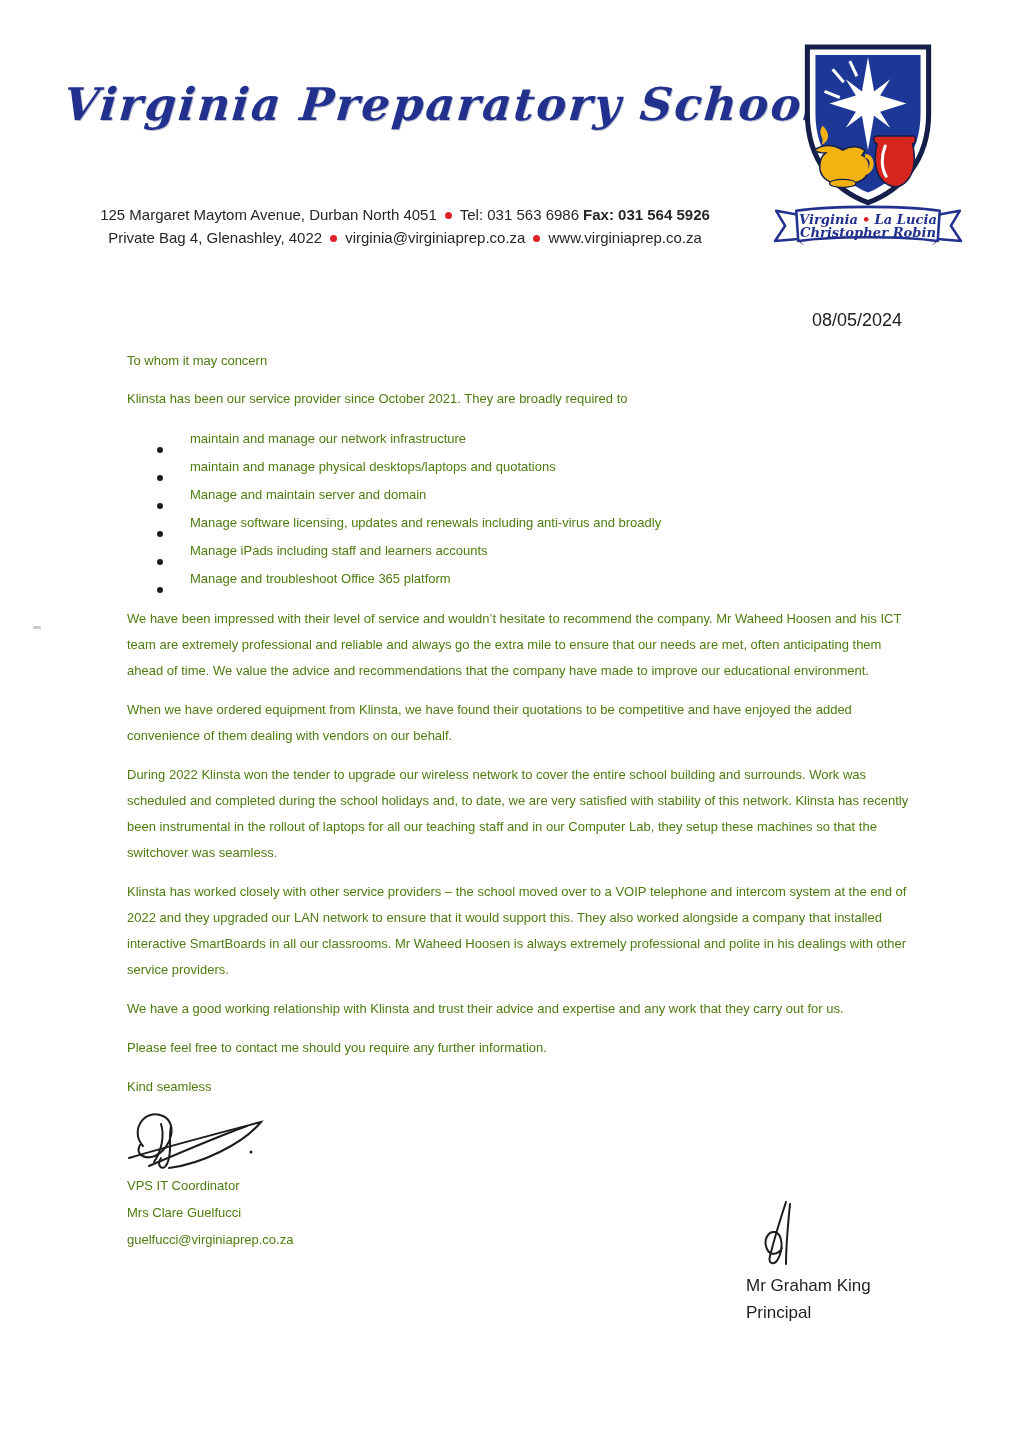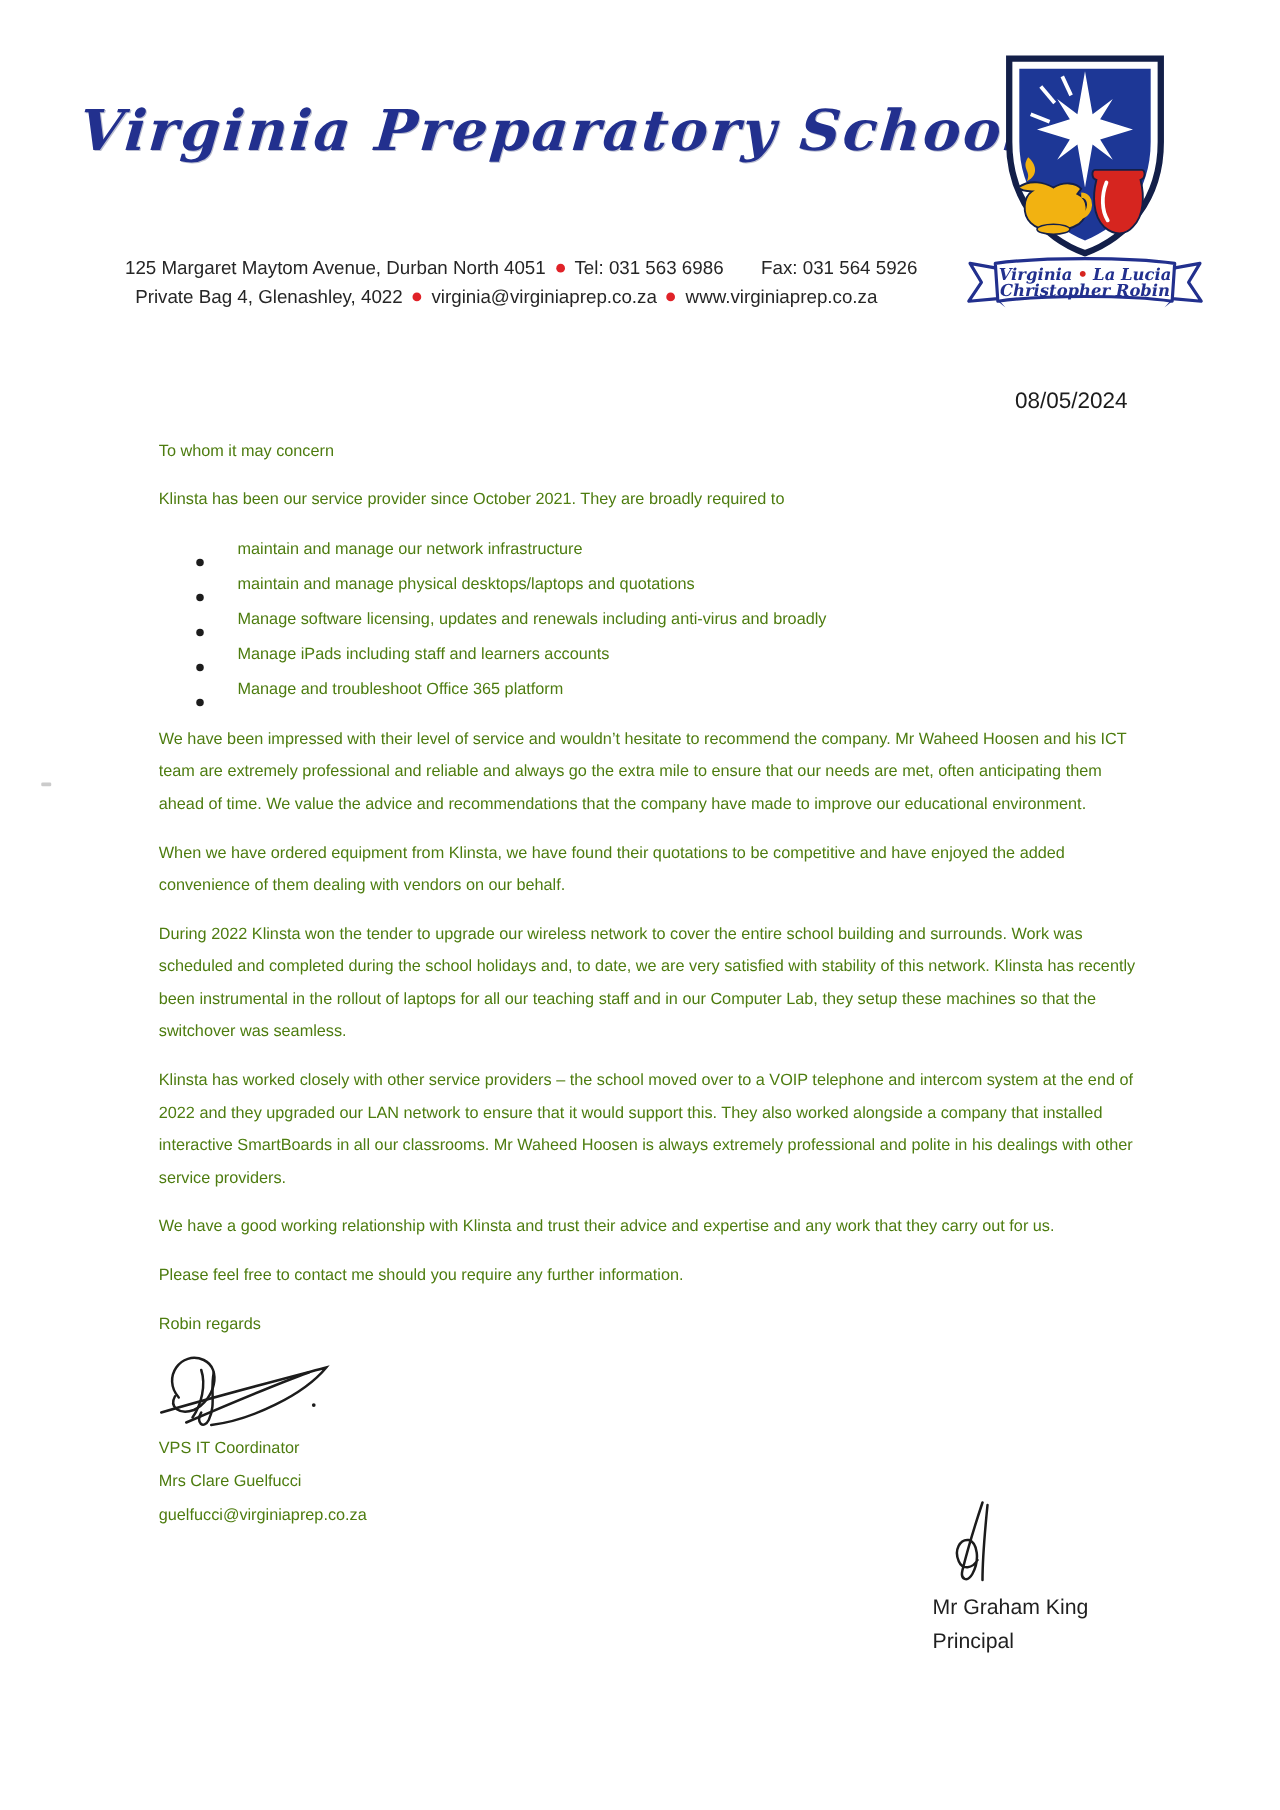--- a/index.html
+++ b/index.html
@@ -52,21 +52,21 @@
   }
   .addr-line { white-space: nowrap; }
   .reddot {
     display: inline-block;
     width: 7px; height: 7px;
     background: #e02228;
     border-radius: 50%;
     margin: 0 8px 2px 8px;
     vertical-align: middle;
   }
-  .fax-gap { margin-left: 30px; }
+  .fax-gap { margin-left: 4px; font-weight: bold; }
 
   
   .date-line {
     position: absolute;
     top: 310px;
     right: 122px;
     font-size: 18px;
     color: #1c1c1c;
   }
   .letter-body {
@@ -185,40 +185,44 @@
       <li>
           <span class="bdot"></span>
           <span>maintain and manage our network infrastructure</span>
         </li>
       <li>
           <span class="bdot"></span>
           <span>maintain and manage physical desktops/laptops and quotations</span>
         </li>
       <li>
           <span class="bdot"></span>
+          <span>Manage and maintain server and domain</span>
+        </li>
+      <li>
+          <span class="bdot"></span>
           <span>Manage software licensing, updates and renewals including anti-virus and broadly</span>
         </li>
       <li>
           <span class="bdot"></span>
           <span>Manage iPads including staff and learners accounts</span>
         </li>
       <li>
           <span class="bdot"></span>
           <span>Manage and troubleshoot Office 365 platform</span>
         </li>
     </ul>
 
     <p>We have been impressed with their level of service and wouldn’t hesitate to recommend the company. Mr Waheed Hoosen and his ICT team are extremely professional and reliable and always go the extra mile to ensure that our needs are met, often anticipating them ahead of time. We value the advice and recommendations that the company have made to improve our educational environment.</p>
     <p>When we have ordered equipment from Klinsta, we have found their quotations to be competitive and have enjoyed the added convenience of them dealing with vendors on our behalf.</p>
     <p>During 2022 Klinsta won the tender to upgrade our wireless network to cover the entire school building and surrounds. Work was scheduled and completed during the school holidays and, to date, we are very satisfied with stability of this network. Klinsta has recently been instrumental in the rollout of laptops for all our teaching staff and in our Computer Lab,  they setup these machines so that the switchover was seamless.</p>
     <p>Klinsta has worked closely with other service providers – the school moved over to a VOIP telephone and intercom system at the end of 2022 and they upgraded our LAN network to ensure that it would support this. They also worked alongside a company that installed interactive SmartBoards in all our classrooms. Mr Waheed Hoosen is always extremely professional and polite in his dealings with other service providers.</p>
     <p>We have a good working relationship with Klinsta and trust their advice and expertise and any work that they carry out for us.</p>
     <p>Please feel free to contact me should you require any further information.</p>
 
-    <p class="closing">Robin regards</p>
+    <p class="closing">Kind seamless</p>
 
     <div class="sig-block">
       <svg class="sig-left-svg" width="165" height="68" viewBox="0 0 165 68" aria-hidden="true">
         <g fill="none" stroke="#1c1c1c" stroke-width="2" stroke-linecap="round">
           <path d="M20 42 C 6 26 22 4 40 12 C 55 19 49 44 32 52 C 21 56 12 50 17 41"></path>
           <path d="M38 20 C 42 32 38 48 31 58"></path>
           <path d="M48 22 C 45 36 50 48 44 60 C 40 68 33 62 38 54"></path>
           <path d="M6 54 C 46 42 100 28 138 18 C 120 40 78 60 46 64"></path>
           <path d="M26 62 C 54 50 96 32 124 22"></path>
         </g>

